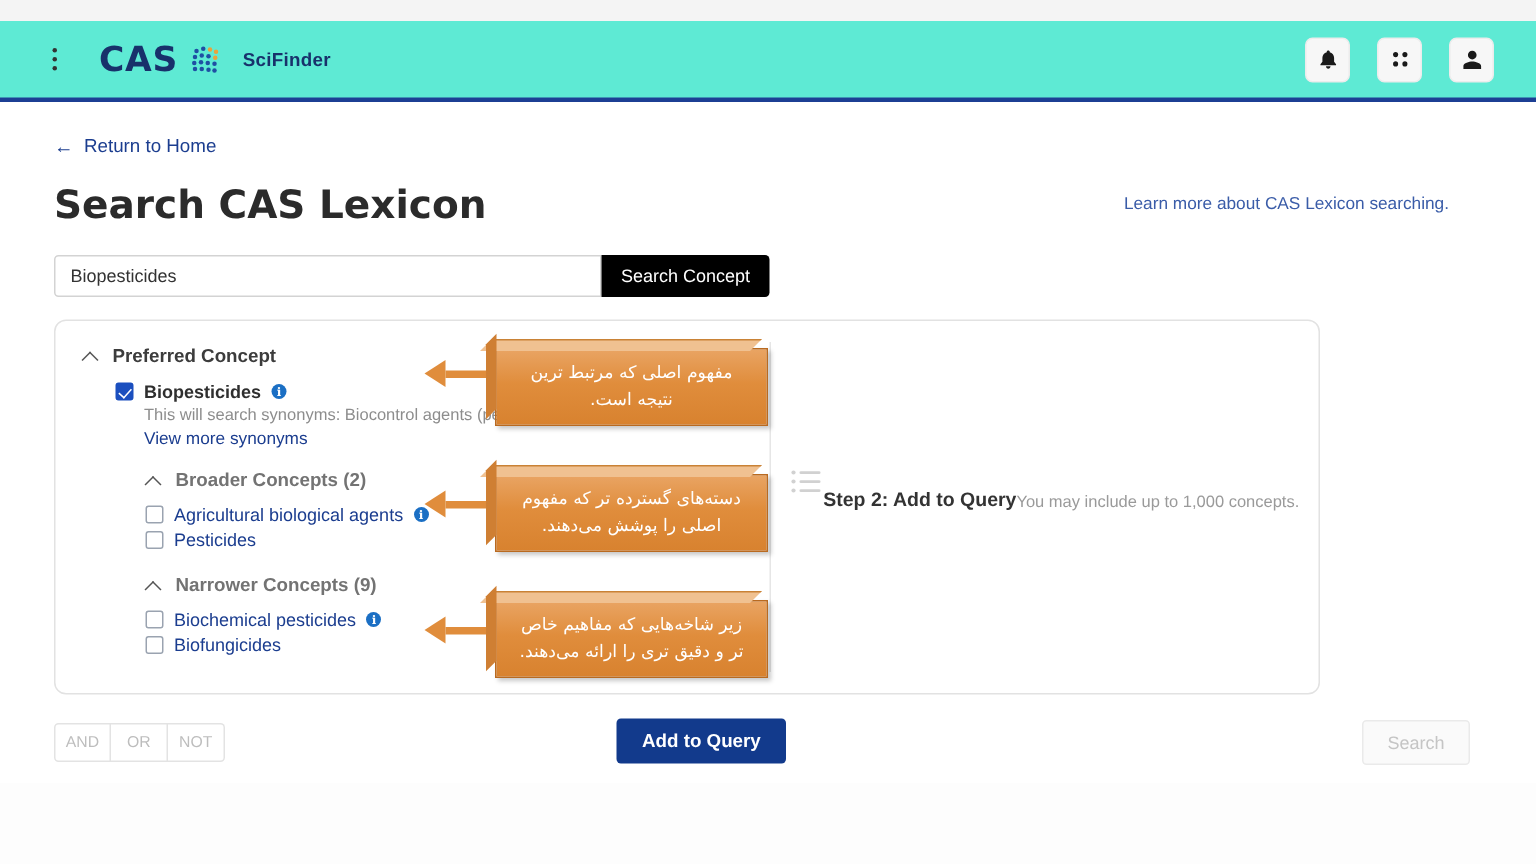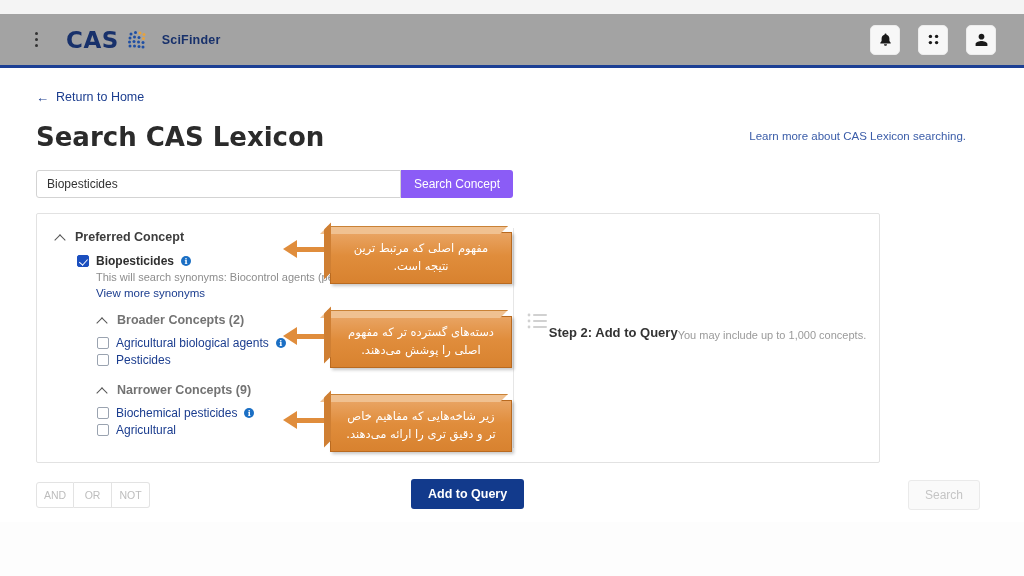--- a/index.html
+++ b/index.html
@@ -20,21 +20,21 @@
     background: #f4f4f4;
   }
   .letterbox-bottom {
     position: absolute; left: 0; top: 522px; width: 1024px; height: 54px;
     background: #fdfdfd;
   }
 
   
   .header {
     position: absolute; left: 0; top: 14px; width: 1024px; height: 54px;
-    background: #a3a3a3;
+    background: #5eead4;
     border-bottom: 3px solid #1c3f94;
     display: flex; align-items: center;
   }
   .kebab {
     margin-left: 28px; width: 16px; height: 22px;
     display: flex; flex-direction: column; justify-content: center;
     align-items: center; gap: 3px; cursor: pointer;
   }
   .kebab i { width: 3px; height: 3px; background: #333; border-radius: 50%; display: block; }
   .brand { display: flex; align-items: center; margin-left: 22px; }
@@ -85,32 +85,32 @@
   }
   .search-input {
     width: 365px; height: 28px;
     border: 1px solid #d3d3d3; border-radius: 3px 0 0 3px;
     padding: 0 10px; font-size: 12px; color: #333;
     font-family: "Liberation Sans", sans-serif;
     outline: none; background: #fff;
   }
   .search-concept-btn {
     height: 28px; padding: 0 13px;
-    background: #8b5cf6; color: #fff; border: none;
+    background: #000000; color: #fff; border: none;
     border-radius: 0 3px 3px 0;
     font-size: 12px; cursor: pointer;
     font-family: "Liberation Sans", sans-serif;
   }
 
   
   .card {
     position: absolute; left: 36px; top: 145px;
     width: 844px; height: 250px;
     border: 1px solid #e2e2e2; background: #fff;
-    border-radius: 2px; overflow: hidden;
+    border-radius: 8px; overflow: hidden;
   }
   .card-split { display: flex; height: 100%; }
   .col-left { width: 476px; position: relative; padding: 16px 0 0 18px; overflow: hidden; }
   .col-div { width: 1px; background: #e6e6e6; margin: 14px 0; }
   .col-right { flex: 1; display: flex; align-items: center;
                justify-content: center; padding-bottom: 6px; }
 
   .group-head {
     display: flex; align-items: center; gap: 9px;
     font-size: 12.5px; font-weight: 700; color: #3c3c3c;
@@ -367,21 +367,21 @@
               <span>Narrower Concepts (9)</span>
             </div>
           </div>
           <div class="concept-row indent">
             <span class="cbx"></span>
             <span class="lbl-link">Biochemical pesticides</span>
             <span class="info-i">i</span>
           </div>
           <div class="concept-row indent">
             <span class="cbx"></span>
-            <span class="lbl-link">Agricultural</span>
+            <span class="lbl-link">Biofungicides</span>
           </div>
         </div>
 
         <div class="col-div"></div>
 
         <div class="col-right">
           <span class="list-icon">
             <svg width="22" height="20" viewBox="0 0 22 20">
               <g fill="#9b9b9b">
                 <circle cx="2" cy="3" r="1.4"></circle>

